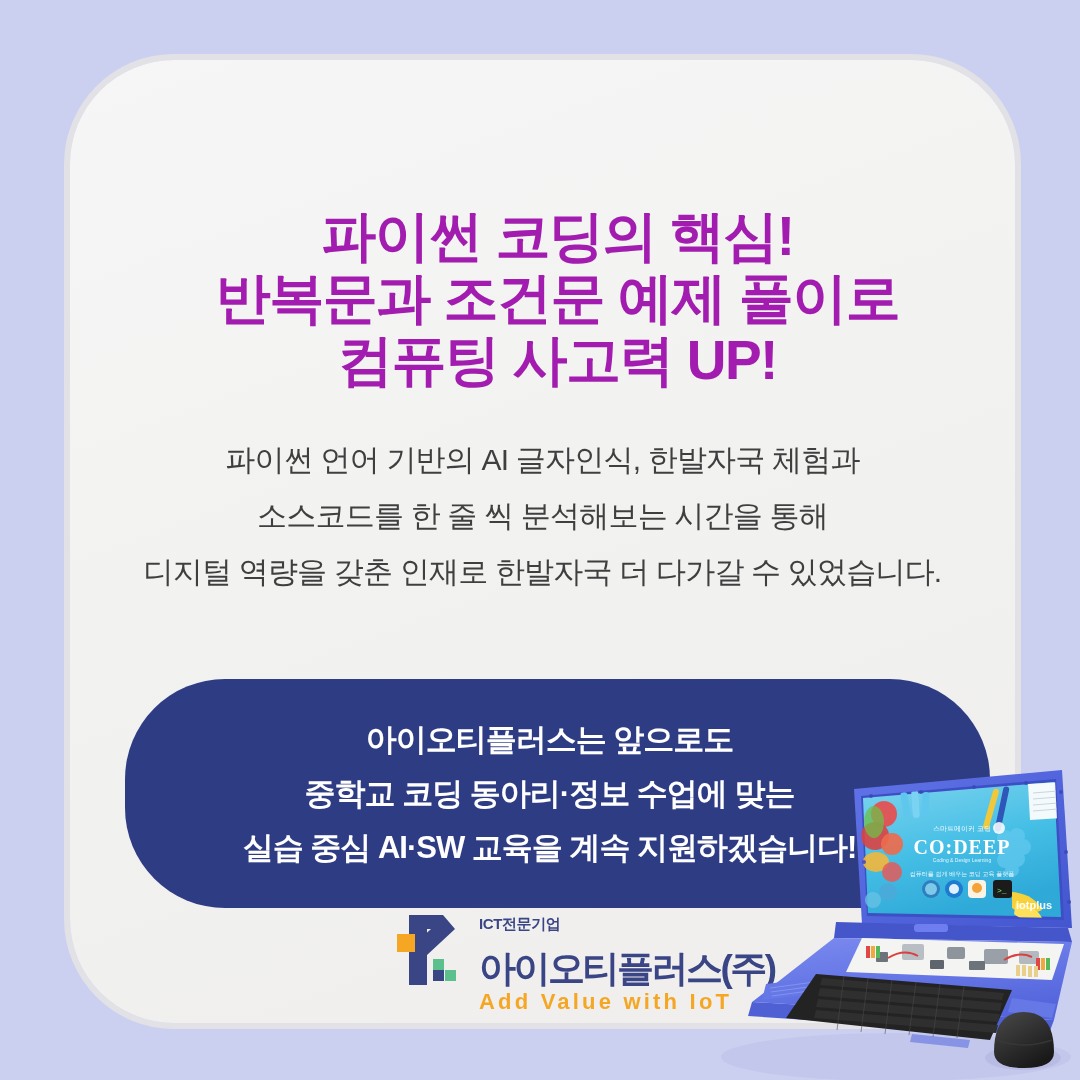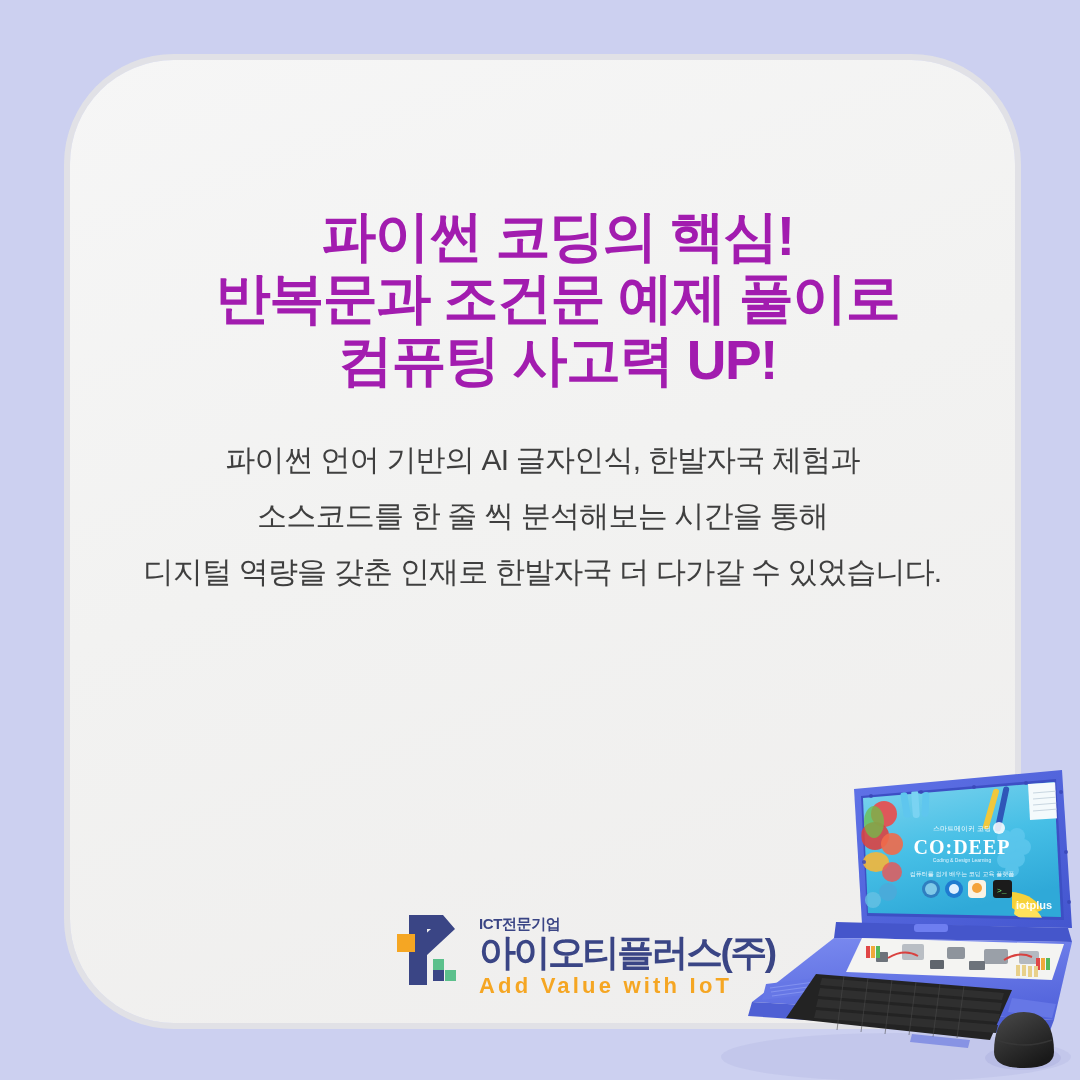--- a/index.html
+++ b/index.html
@@ -117,21 +117,21 @@
     color: #3a4585;
     letter-spacing: -0.4px;
     line-height: 17px;
   }
   .logo-name {
     font-size: 37px;
     font-weight: 700;
     color: #3a4585;
     letter-spacing: -2.5px;
     line-height: 40px;
-    margin-top: 1px;
+    margin-top: 17px;
   }
   .logo-tagline {
     font-size: 22px;
     font-weight: 700;
     color: #f5a623;
     letter-spacing: 3.2px;
     line-height: 24px;
     margin-top: 1px;
   }
 
@@ -156,20 +156,25 @@
   <div id="card"></div>
 
   <div id="headline">파이썬 코딩의 핵심!
 반복문과 조건문 예제 풀이로
 컴퓨팅 사고력 UP!</div>
 
   <div id="bodytext">파이썬 언어 기반의 AI  글자인식, 한발자국 체험과
 소스코드를 한 줄 씩 분석해보는 시간을 통해
 디지털 역량을 갖춘 인재로 한발자국 더 다가갈 수 있었습니다.</div>
 
+  <div id="callout">
+    <div id="callout-text">아이오티플러스는 앞으로도
+중학교 코딩 동아리·정보 수업에 맞는
+실습 중심 AI·SW 교육을 계속 지원하겠습니다!</div>
+  </div>
 
   <div id="logo">
     <div class="logo-mark">
       <svg width="68" height="74" viewBox="0 0 68 74" xmlns="http://www.w3.org/2000/svg">
 
         <path d="M20 2 H46 L58 16 L30 42 L30 72 H12 L12 36 L34 16 L20 16 Z" fill="#3a4585"></path>
         <rect x="12" y="2" width="18" height="34" fill="#3a4585"></rect>
 
         <rect x="0" y="21" width="18" height="18" fill="#f5a623"></rect>
 

